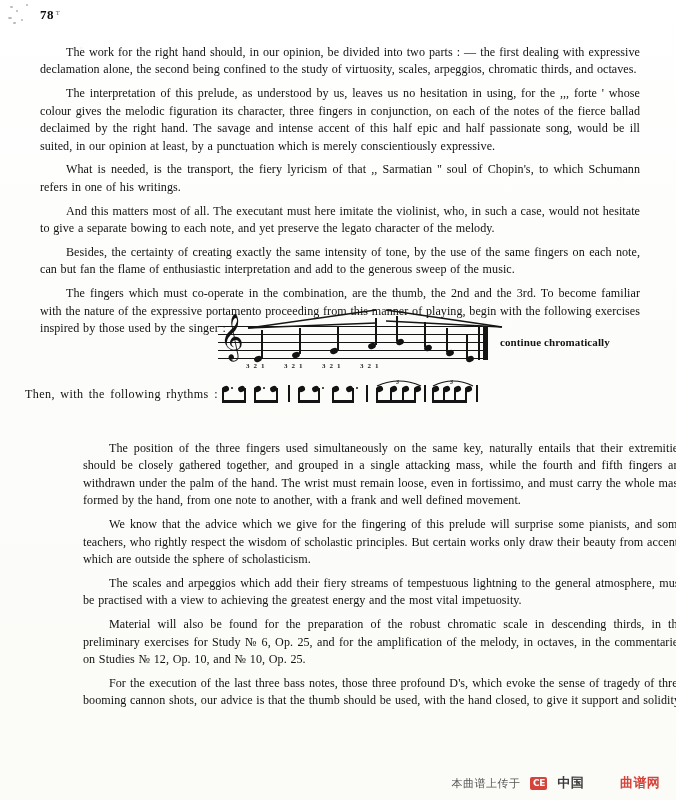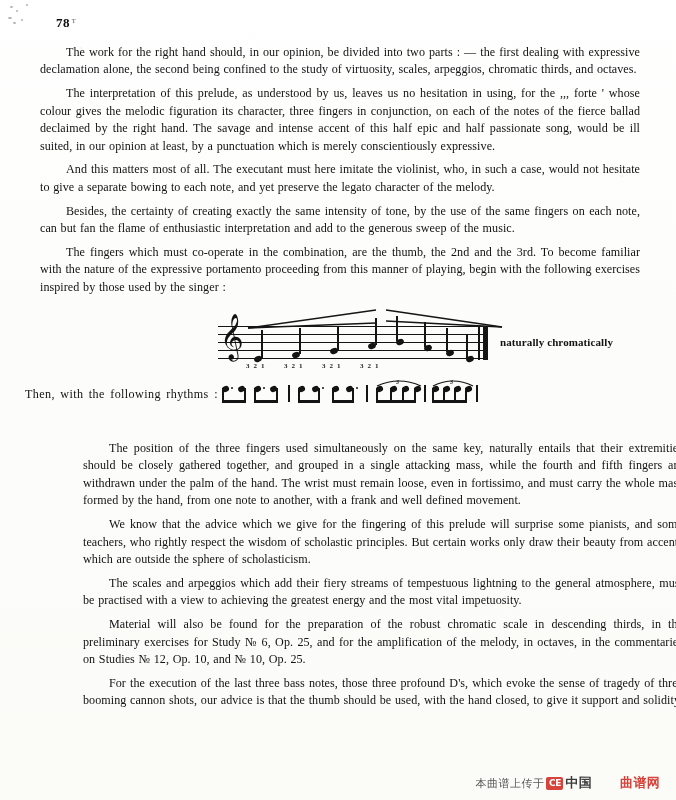--- a/index.html
+++ b/index.html
@@ -31,26 +31,25 @@
     position: absolute;
     background: #6d6a63;
     border-radius: 50%;
     opacity: 0.5;
     pointer-events: none;
   }
 
   .page-number {
     position: absolute;
     left: 40px;
-    top: 15px;
+    top: 7px;
     font-size: 13px;
     font-weight: bold;
     letter-spacing: 0.4px;
     color: #0d0d0d;
-    margin-left: 16px;
   }
   .page-number .mark {
     font-weight: normal;
     font-size: 9px;
     color: #6f6d68;
     margin-left: 2px;
     vertical-align: top;
   }
 
   .body-col {
@@ -219,21 +218,21 @@
     color: #141414;
   }
 
   
   .watermark {
     position: absolute;
     right: 16px;
     bottom: 8px;
     display: flex;
     align-items: center;
-    gap: 2px;
+    gap: 10px;
     opacity: 0.92;
   }
   .wm-prefix {
     font-family: "DejaVu Sans", sans-serif;
     font-size: 11px;
     color: #4a4a4a;
     letter-spacing: 0.5px;
   }
   .wm-logo {
     display: inline-flex;
@@ -278,20 +277,21 @@
   <div class="speck" style="left:13px;  top:22px; width:3px; height:1.5px;"></div>
   <div class="speck" style="left:26px;  top:4px;  width:2px; height:2px;"></div>
 
   <div class="page-number">
     <span>78</span><span class="mark">т</span>
   </div>
 
   <div class="body-col">
     <p class="para">The work for the right hand should, in our opinion, be divided into two parts : — the first dealing with expressive declamation alone, the second being confined to the study of virtuosity, scales, arpeggios, chromatic thirds, and octaves.</p>
     <p class="para">The interpretation of this prelude, as understood by us, leaves us no hesitation in using, for the ,,, forte ' whose colour gives the melodic figuration its character, three fingers in conjunction, on each of the notes of the fierce ballad declaimed by the right hand. The savage and intense accent of this half epic and half passionate song, would be ill suited, in our opinion at least, by a punctuation which is merely conscientiously expressive.</p>
+    <p class="para">What is needed, is the transport, the fiery lyricism of that ,, Sarmatian '' soul of Chopin's, to which Schumann refers in one of his writings.</p>
     <p class="para">And this matters most of all. The executant must here imitate the violinist, who, in such a case, would not hesitate to give a separate bowing to each note, and yet preserve the legato character of the melody.</p>
     <p class="para">Besides, the certainty of creating exactly the same intensity of tone, by the use of the same fingers on each note, can but fan the flame of enthusiastic interpretation and add to the generous sweep of the music.</p>
     <p class="para">The fingers which must co-operate in the combination, are the thumb, the 2nd and the 3rd. To become familiar with the nature of the expressive portamento proceeding from this manner of playing, begin with the following exercises inspired by those used by the singer :</p>
   </div>
 
   <div class="music-block">
 
     <svg class="hairpin" style="left:248px; top:0px;" width="130" height="22">
       <line x1="0" y1="20" x2="128" y2="2" stroke="#151515" stroke-width="1.5"></line>
       <line x1="0" y1="20" x2="128" y2="15" stroke="#151515" stroke-width="1.5"></line>
@@ -336,21 +336,21 @@
 
       <div class="barline-thin"></div>
       <div class="barline-end"></div>
     </div>
 
     <div class="fingering" style="left:246px; top:54px;">3 2 1</div>
     <div class="fingering" style="left:284px; top:54px;">3 2 1</div>
     <div class="fingering" style="left:322px; top:54px;">3 2 1</div>
     <div class="fingering" style="left:360px; top:54px;">3 2 1</div>
 
-    <div class="continue-text">naturally chromatically</div>
+    <div class="continue-text">continue chromatically</div>
   </div>
 
   <div class="rhythm-block">
     <div class="rhythm-label">Then, with the following rhythms :</div>
 
     <div class="rhythm-figs">
 
       <div class="r-note" style="left:0px;  top:4px;"></div>
       <div class="r-stem" style="left:0px;  top:6px; height:14px;"></div>
       <div class="r-dot" style="left:9px;  top:5px;"></div>

